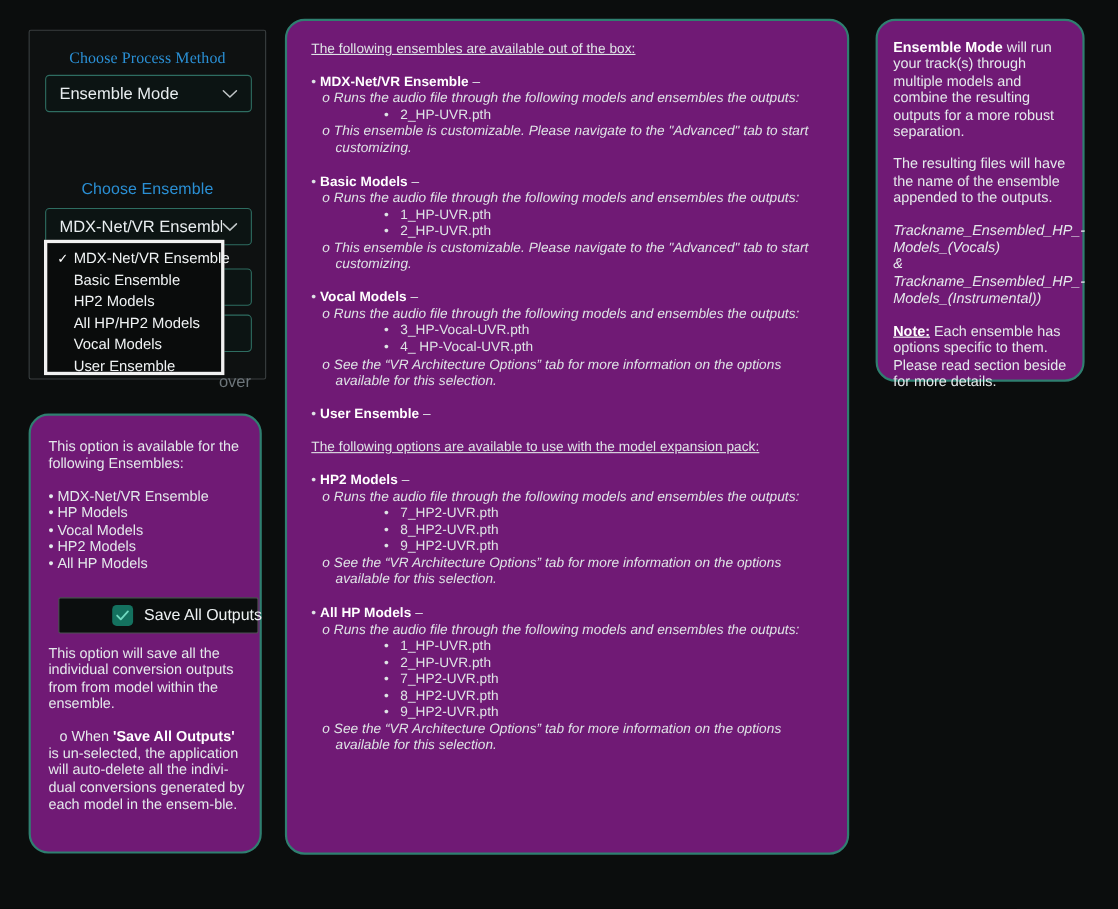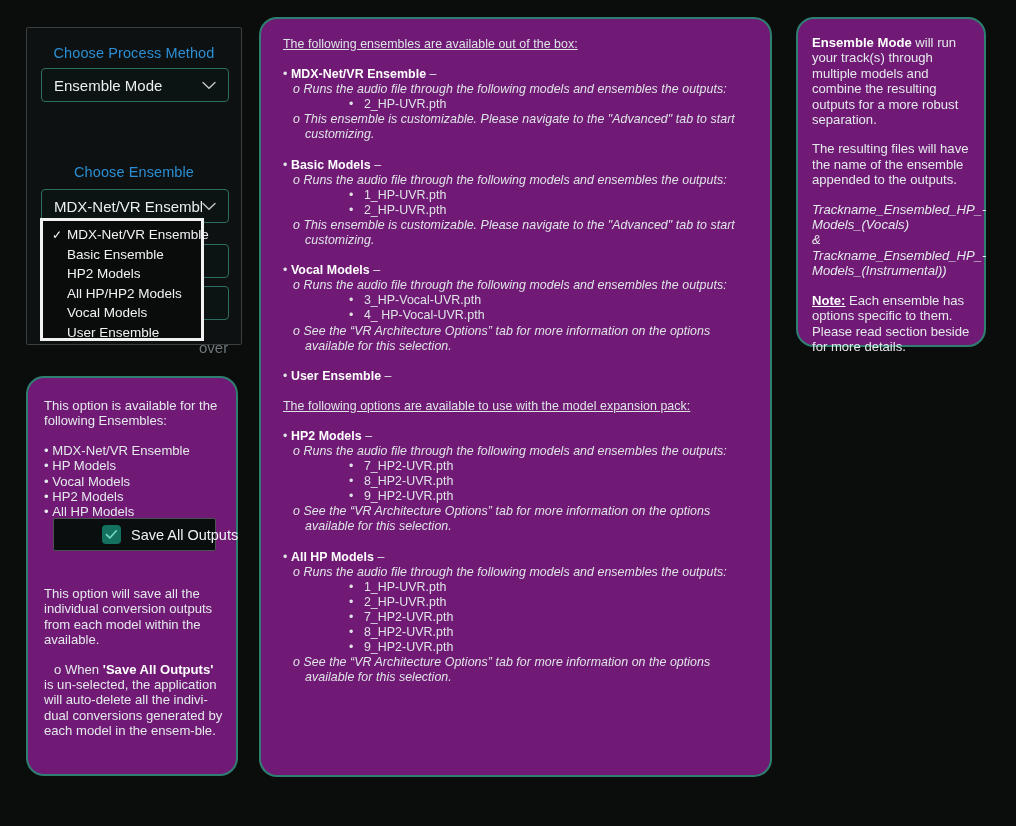--- a/index.html
+++ b/index.html
@@ -149,21 +149,21 @@
     white-space: nowrap;
   }
 </style>
 </head>
 <body>
 
 <div id="root">
 
   <div class="panel-grey" style="left:26px; top:27px; width:216px; height:318px;">
 
-    <div class="lbl-title" style="position:absolute; left:0; top:17px; width:100%;">Choose Process Method</div>
+    <div class="lbl-title" style="position:absolute; left:0; top:17px; width:100%;font-family:Liberation Serif, serif;">Choose Process Method</div>
 
     <div class="combo" style="left:14px; top:40px; width:188px; height:34px;">
       <span class="val">Ensemble Mode</span>
       <span class="chev">
         <svg width="14" height="9" viewBox="0 0 14 9">
             <path d="M1 1.5 L7 7.2 L13 1.5" stroke="#dfe4e6" stroke-width="1.4" fill="none" stroke-linecap="round"></path>
           </svg>
       </span>
     </div>
 
@@ -218,31 +218,31 @@
       <div class="gap"></div>
       <ul>
         <li><span>•</span>&nbsp;<span>MDX-Net/VR Ensemble</span></li>
         <li><span>•</span>&nbsp;<span>HP Models</span></li>
         <li><span>•</span>&nbsp;<span>Vocal Models</span></li>
         <li><span>•</span>&nbsp;<span>HP2 Models</span></li>
         <li><span>•</span>&nbsp;<span>All HP Models</span></li>
       </ul>
     </div>
 
-    <div class="chkbox-wrap" style="left:25px; top:140px; width:163px; height:33px;padding-left:48px;">
+    <div class="chkbox-wrap" style="left:25px; top:165px; width:182px; height:33px;padding-left:48px;">
       <span class="chk">
         <svg width="13" height="11" viewBox="0 0 13 11">
             <path d="M1.5 5.6 L4.8 9 L11.3 1.8" stroke="#6fd8bf" stroke-width="1.7" fill="none" stroke-linecap="round" stroke-linejoin="round"></path>
           </svg>
       </span>
       <span class="chk-label">Save All Outputs</span>
     </div>
 
     <div class="sm" style="position:absolute; left:16px; top:208px; width:182px;">
-      <div>This option will save all the individual conversion outputs from each model within the available.</div>
+      <div>This option will save all the individual conversion outputs from from model within the ensemble.</div>
       <div class="gap"></div>
       <div style="text-indent:10px;">
         <span>o When </span><b>'Save All Outputs'</b><span> is un-selected, the application will auto-delete all the indivi-dual conversions generated by each model in the ensem-ble.</span>
       </div>
     </div>
   </div>
 
   <div class="panel-teal" style="left:259px; top:17px; width:513px; height:760px;">
     <div class="doc" style="padding:18px 16px 0 22px;">
 

